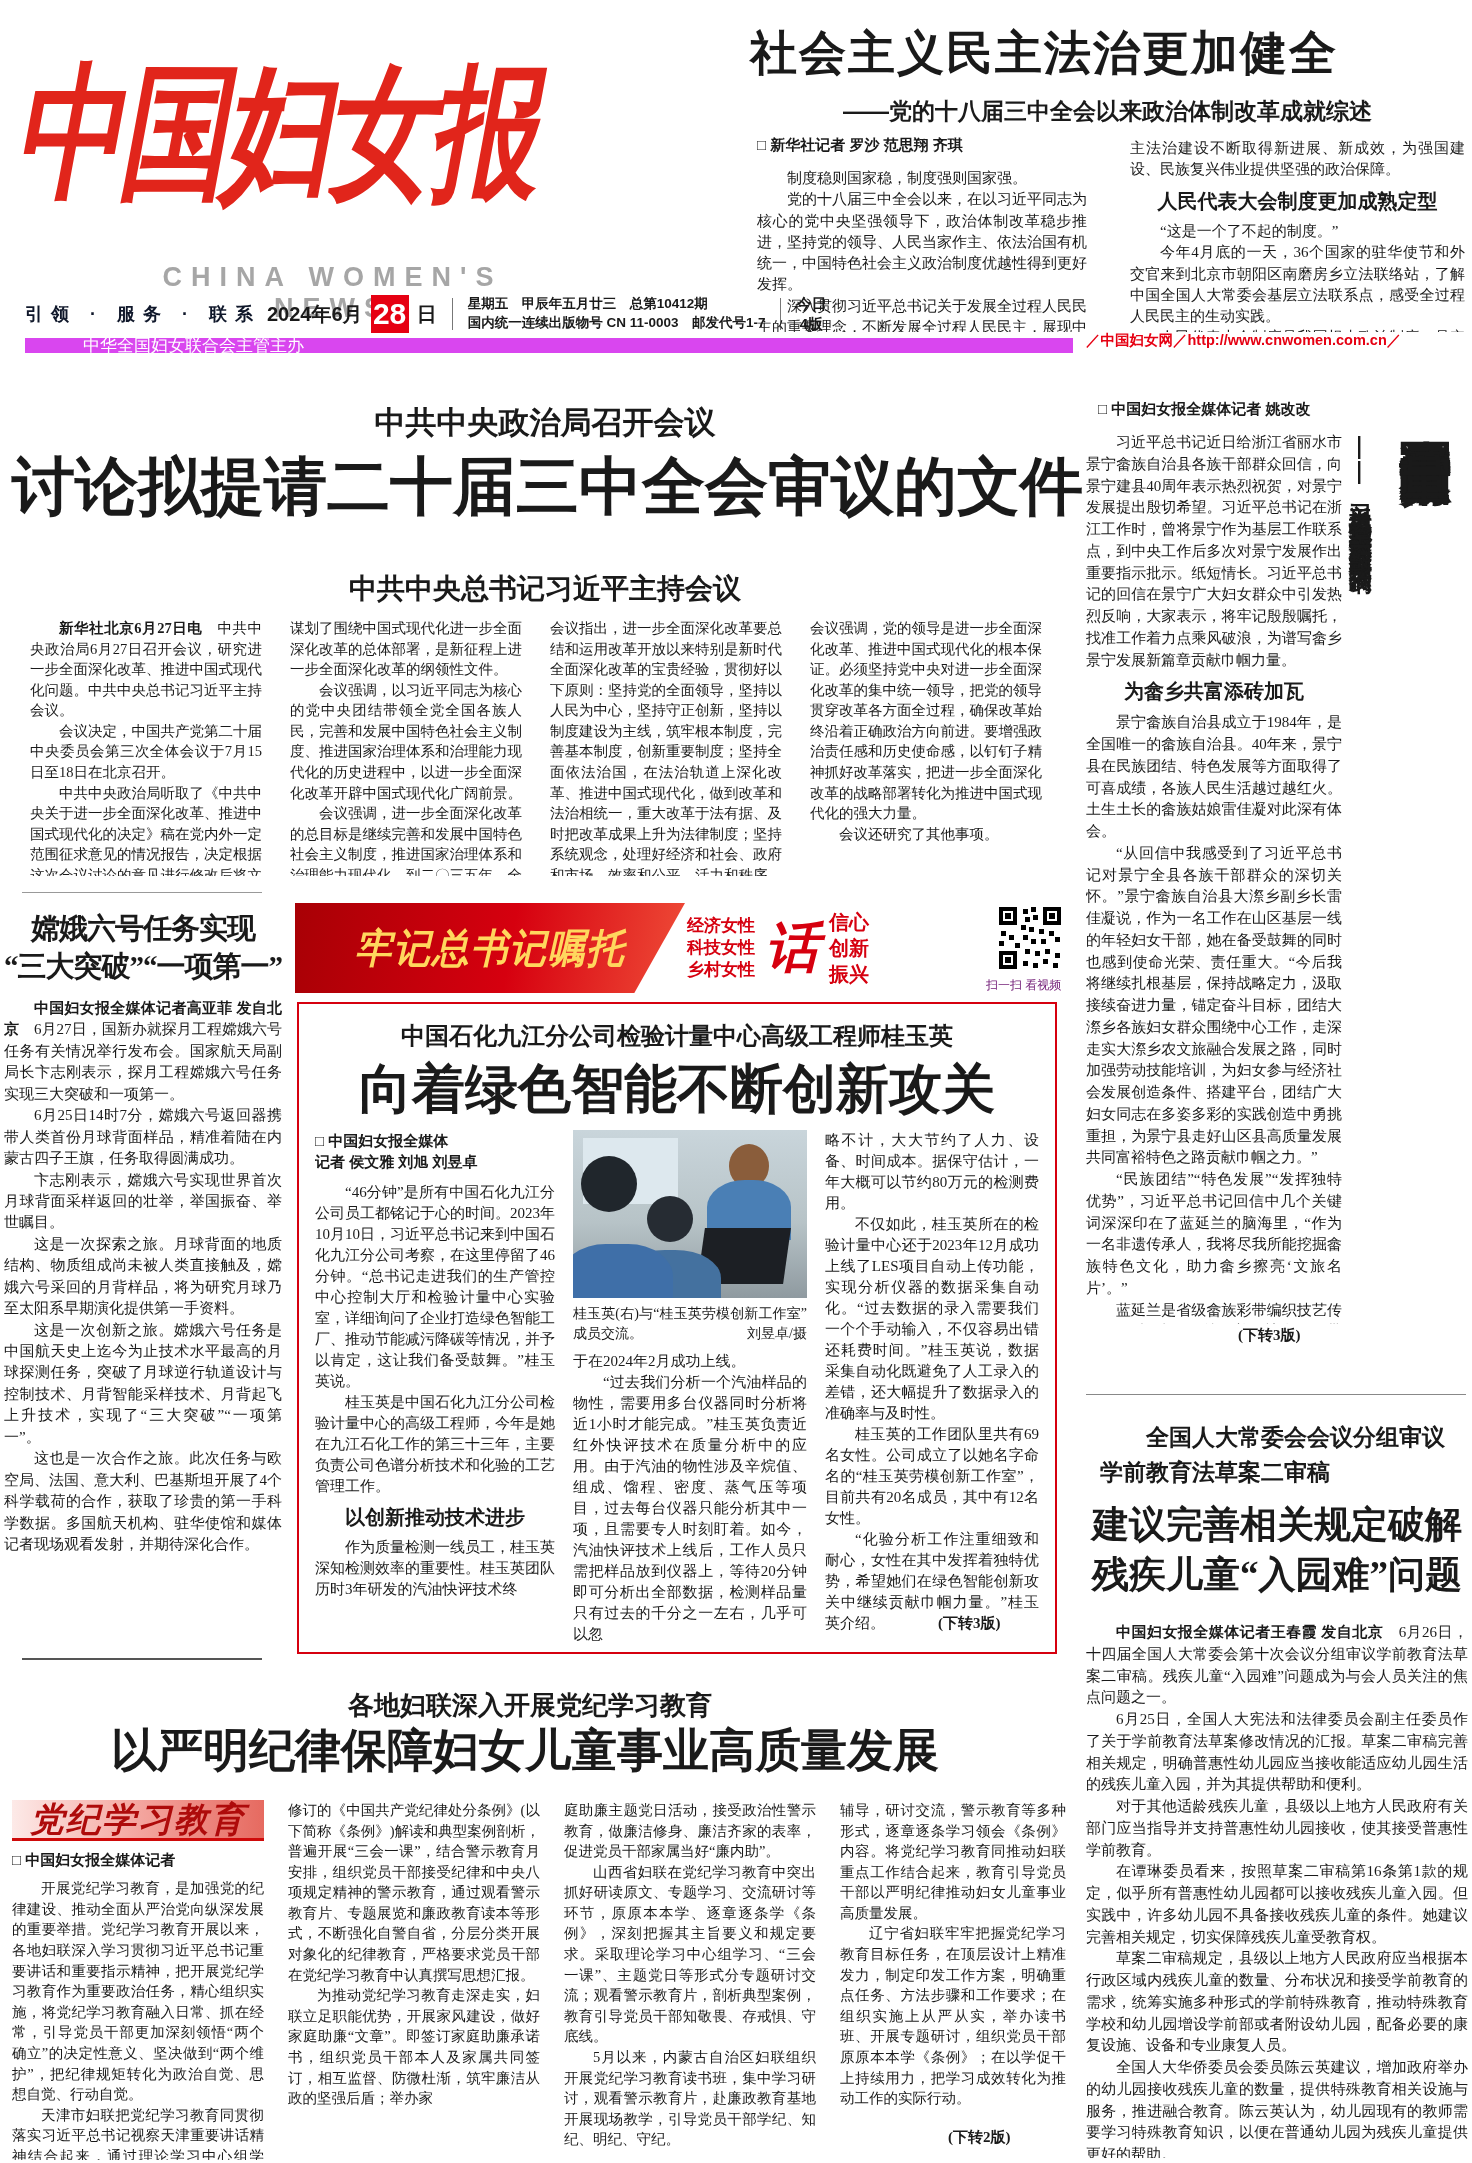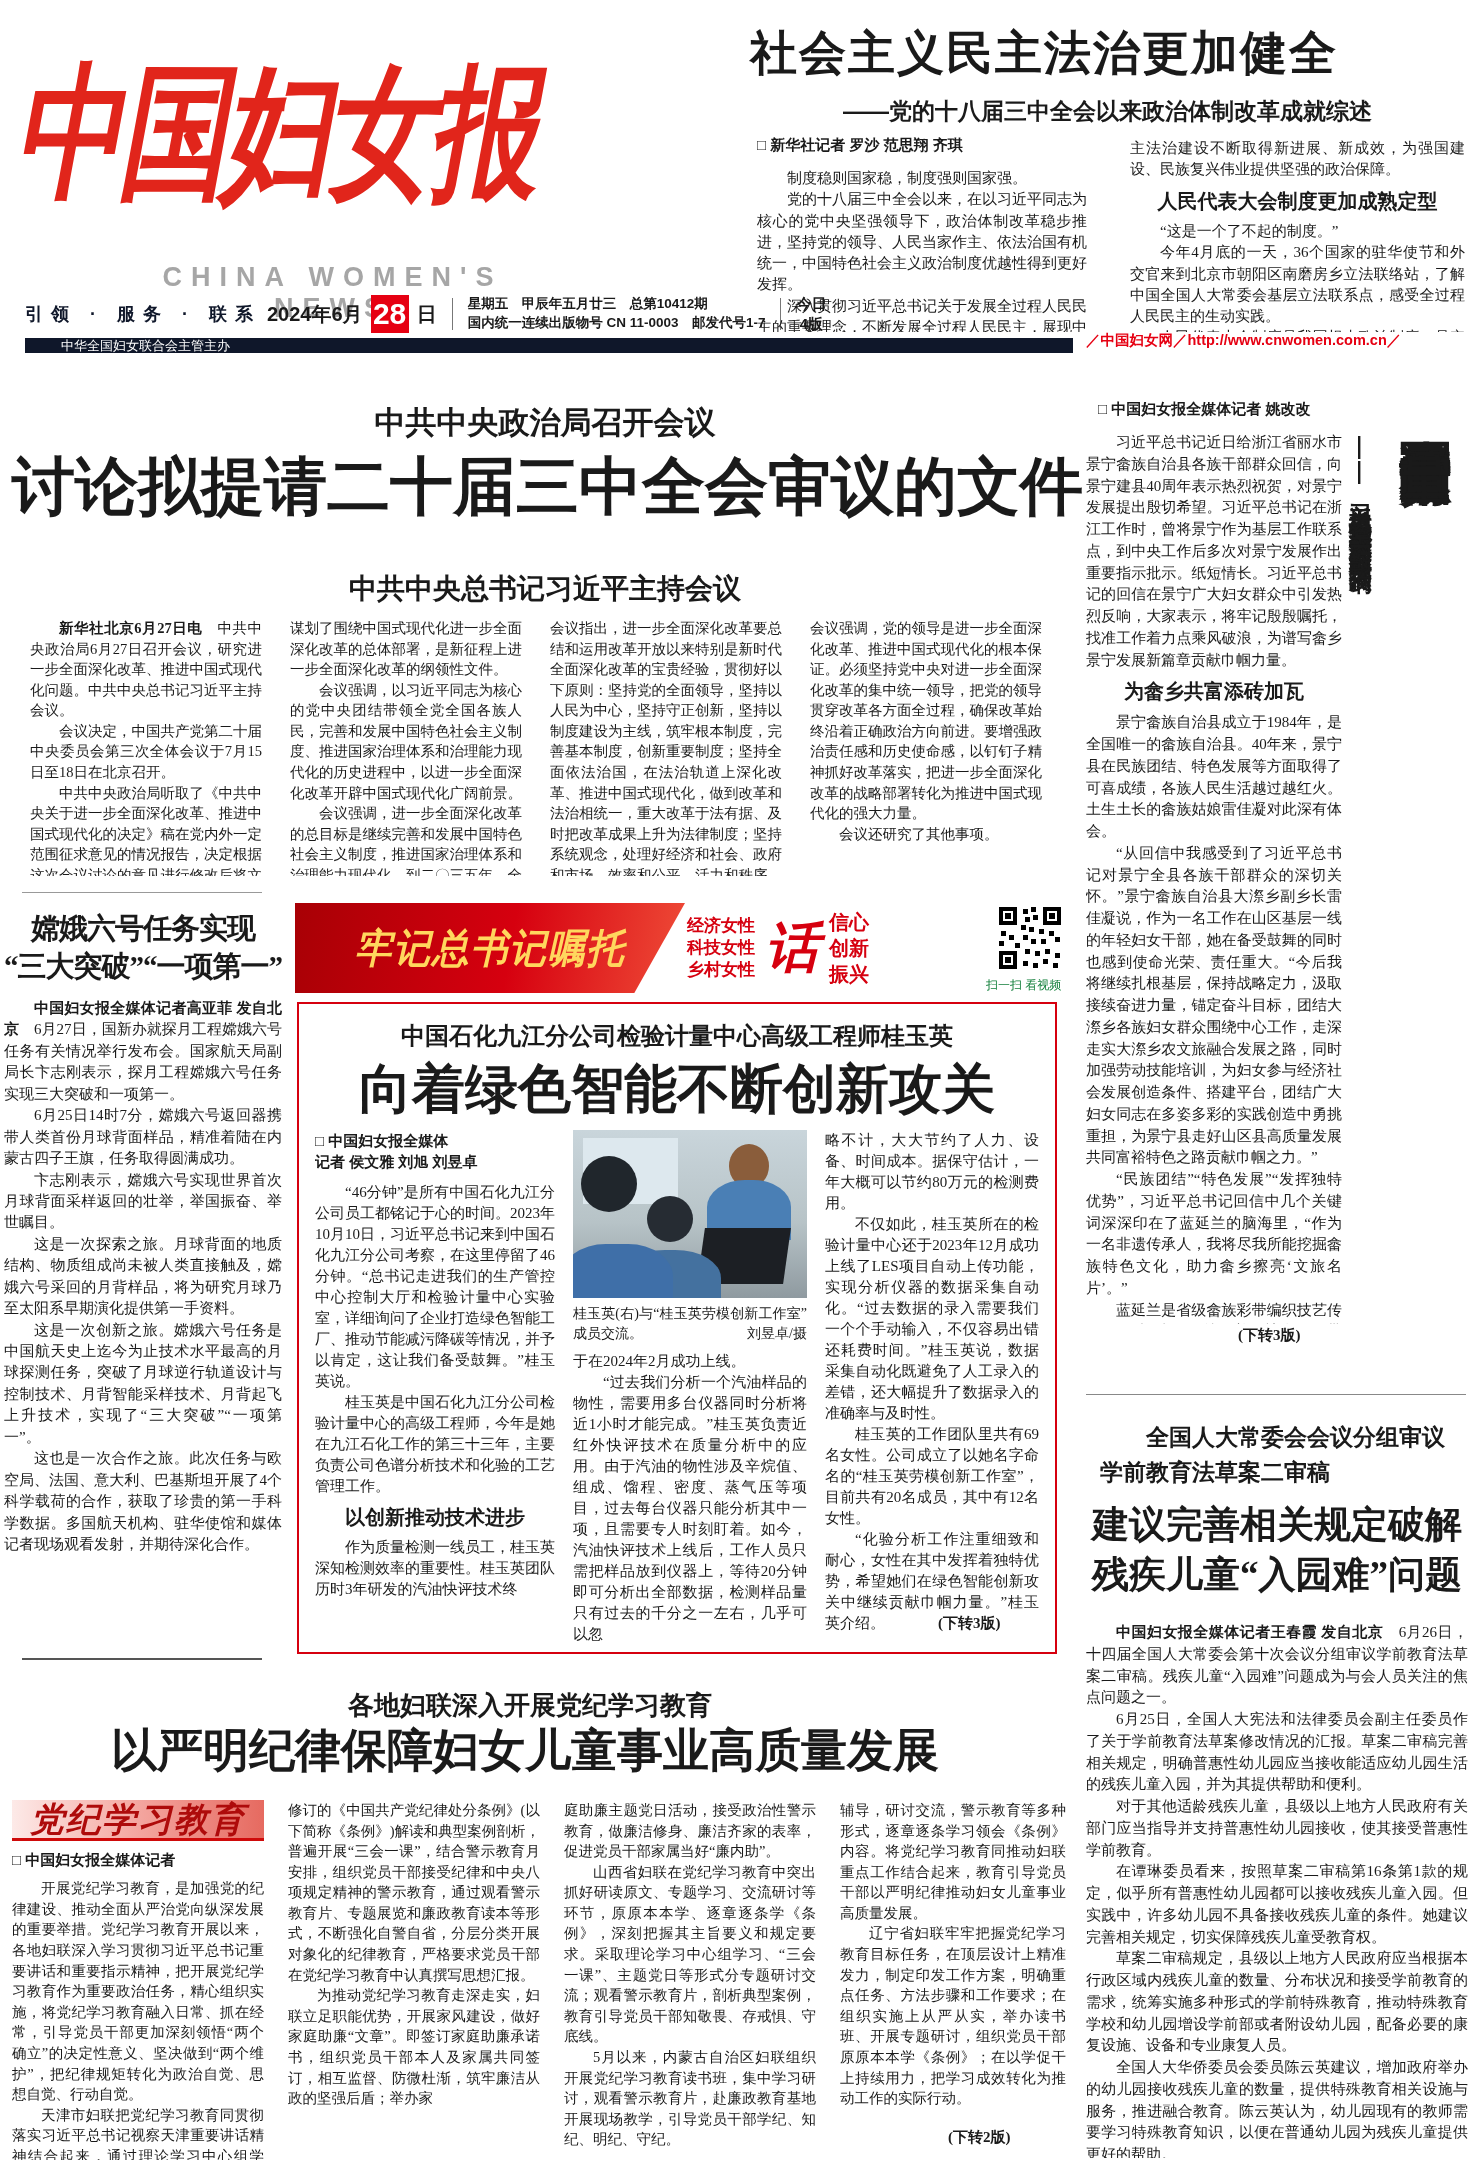--- a/index.html
+++ b/index.html
@@ -19,22 +19,22 @@
         color:#a6a6a6;font-weight:600;}
   .info-strip{left:25px;top:294px;width:1046px;height:40px;display:flex;align-items:center;}
   .slogan{color:#0f172a;font-weight:bold;font-size:18px;letter-spacing:8px;white-space:nowrap;}
   .date-txt{font-size:20px;font-weight:bold;margin-left:6px;white-space:nowrap;}
   .day-box{width:38px;height:38px;background:#e60012;color:#fff;font-size:30px;font-weight:bold;
         display:flex;align-items:center;justify-content:center;margin:0 8px;flex:none;}
   .day-suffix{font-size:20px;font-weight:bold;}
   .v-div{width:1px;height:32px;background:#777;margin:0 15px;flex:none;}
   .pub-info{font-size:13.5px;font-weight:600;line-height:1.4;white-space:nowrap;}
   .today{font-size:15px;font-weight:600;text-align:center;line-height:1.35;}
-  .org-bar{left:25px;top:338px;width:1048px;height:15px;background:#0f172a;color:#fff;
-        font-size:13px;line-height:15px;padding-left:36px;box-sizing:border-box;}
+  .org-bar{left:25px;top:338px;width:1048px;height:15px;background:#d946ef;color:#fff;
+        font-size:17px;line-height:15px;padding-left:58px;box-sizing:border-box;}
   .website{left:1086px;top:331px;width:382px;color:#e60012;font-size:14.5px;font-weight:bold;}
 
   
   .tr-headline{left:750px;top:22px;width:715px;text-align:left;font-size:47px;font-weight:bold;
         letter-spacing:2px;}
   .tr-sub{left:750px;top:96px;width:715px;text-align:center;font-size:23px;font-weight:bold;}
   .byline{font-size:15px;font-weight:bold;}
   .tr-byline{left:757px;top:136px;width:335px;}
   .txt-col{font-size:15px;line-height:1.42;overflow:hidden;}
   .tr-col1{left:757px;top:168px;width:330px;height:164px;}
@@ -71,21 +71,21 @@
         clip-path:polygon(0 0,100% 0,87% 100%,0 100%);display:flex;align-items:center;justify-content:center;flex:none;}
   .banner-motto{font-family:"DejaVu Serif",serif;font-style:italic;font-weight:bold;font-size:40px;
         color:#ffd75e;letter-spacing:2px;transform:scaleX(.92);white-space:nowrap;}
   .banner-mid{display:flex;align-items:center;gap:10px;padding-left:2px;flex:none;}
   .banner-tags{color:#d6000f;font-weight:bold;font-size:17px;line-height:1.3;white-space:nowrap;}
   .banner-word{font-family:"DejaVu Serif",serif;font-style:italic;font-size:54px;color:#d6000f;
         font-weight:bold;}
   .banner-vals{color:#d6000f;font-weight:bold;font-size:20px;line-height:1.3;}
   .banner-fade{flex:1;height:56px;align-self:center;background:linear-gradient(90deg,#e0372b,#f7b6ad 70%,#fdeeec);margin-left:8px;}
   .qr{left:997px;top:905px;width:66px;height:66px;}
-  .qr-caption{left:986px;top:977px;width:95px;font-size:12px;color:#15803d;}
+  .qr-caption{left:986px;top:977px;width:95px;font-size:12px;color:#701a75;}
 
   
   .f-box{left:297px;top:1002px;width:760px;height:652px;border:2px solid #d6000f;box-sizing:border-box;}
   .f-kicker{left:297px;top:1020px;width:760px;text-align:center;font-size:24px;font-weight:bold;}
   .f-headline{left:297px;top:1054px;width:760px;text-align:center;font-size:53px;font-weight:bold;}
   .f-col{top:1130px;height:512px;font-size:15px;line-height:1.4;overflow:hidden;}
   .f-c1{left:315px;width:240px;} .f-c2{left:573px;width:234px;} .f-c3{left:825px;width:214px;}
   .f-byline{margin-bottom:10px;line-height:1.4;}
   .photo{position:relative;width:234px;height:168px;overflow:hidden;
         background:linear-gradient(180deg,#c9d5db,#b7c3c7 55%,#8f9aa0);}

